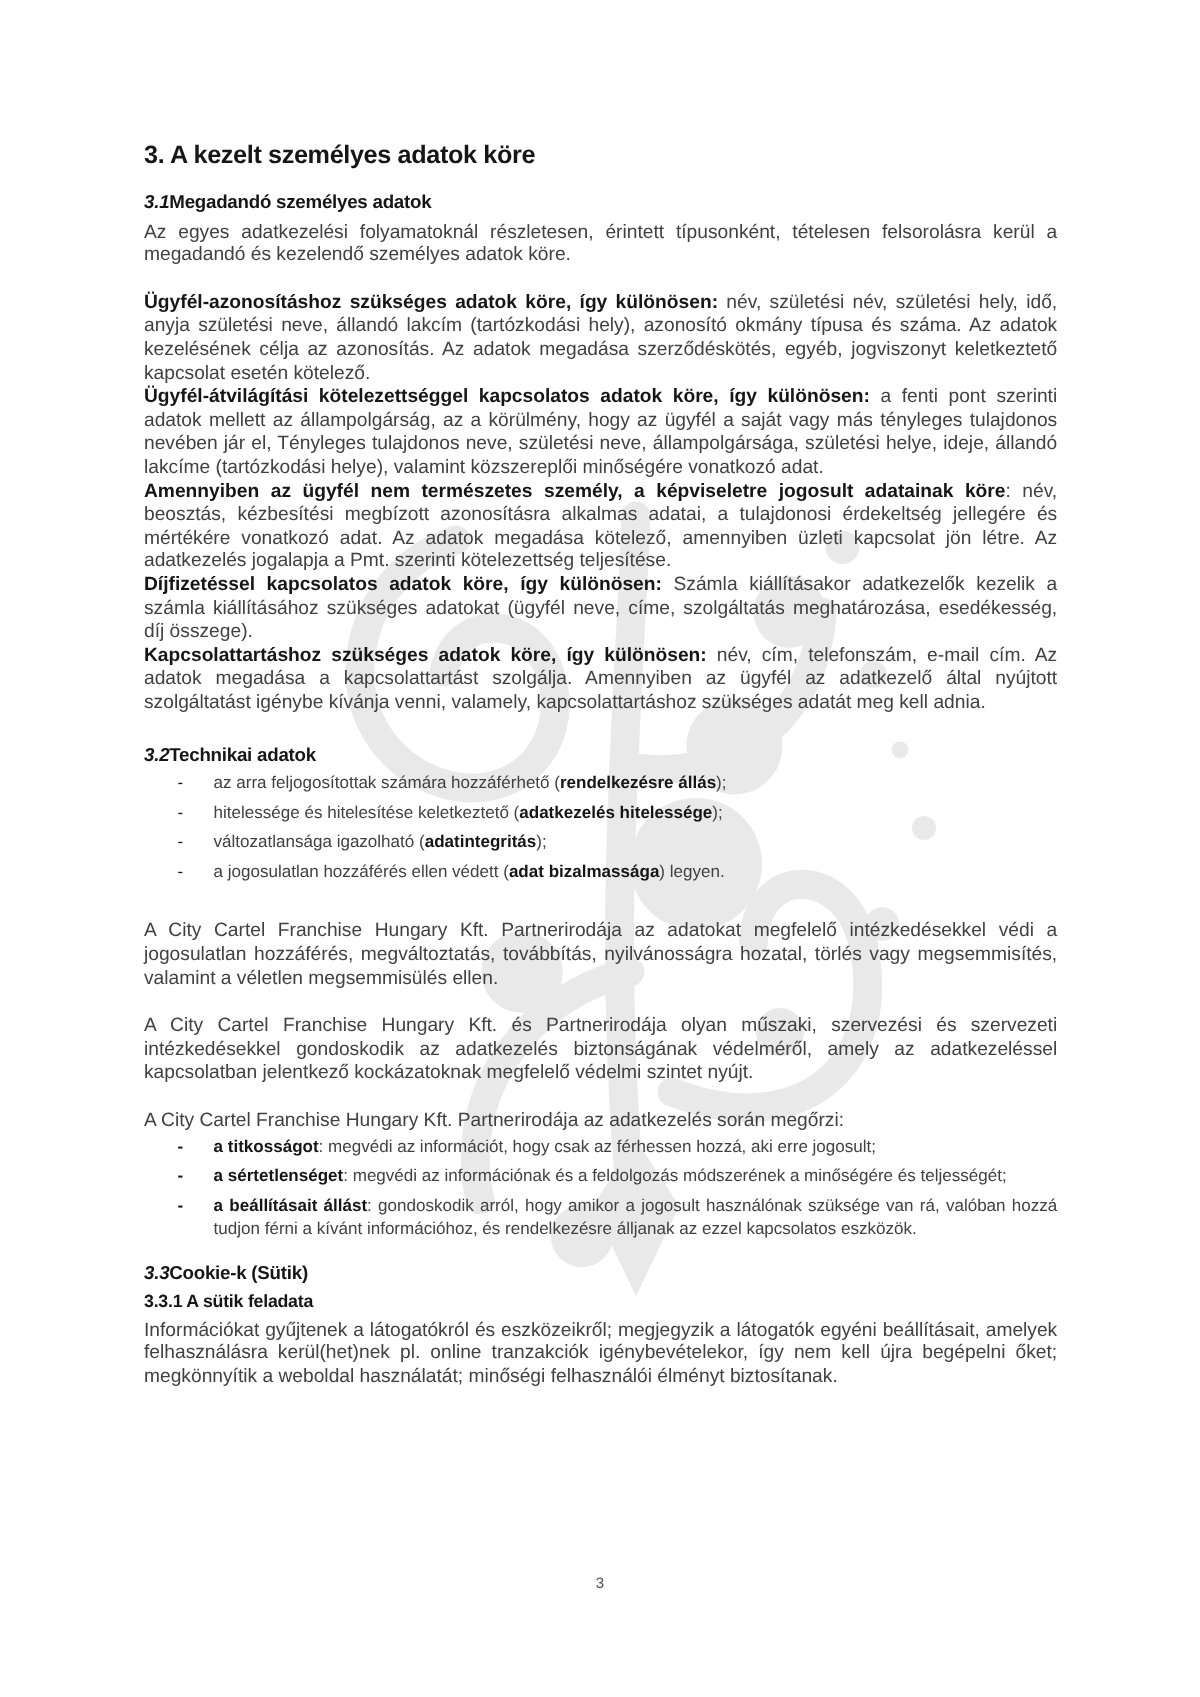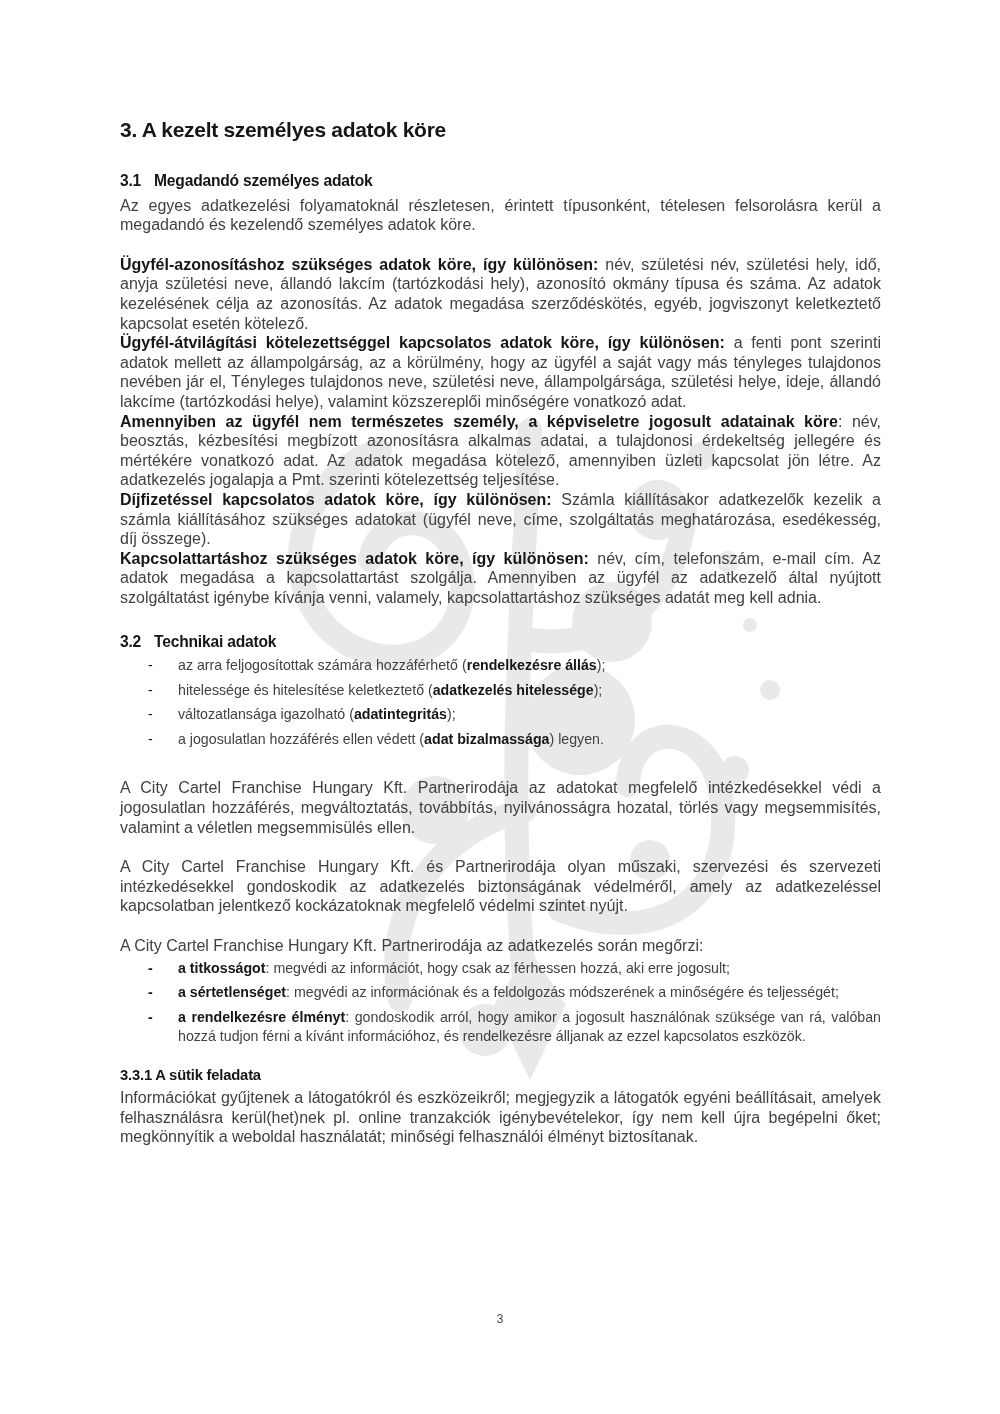--- a/index.html
+++ b/index.html
@@ -29,33 +29,33 @@
     z-index: 0;
     pointer-events: none;
   }
   .content { position: relative; z-index: 2; }
 
   h1.doc-title {
     font-size: 21px;
     font-weight: 800;
     letter-spacing: -0.3px;
     color: #161616;
-    margin: 0 0 29px 0;
+    margin: 0 0 17px 0;
     line-height: 1.15;
   }
   .sec-heading {
     font-size: 15.6px;
     font-weight: 800;
     letter-spacing: -0.2px;
     color: #161616;
     margin: 0 0 5px 0;
     line-height: 1.25;
     display: flex;
   }
-  .sec-heading .num { margin-right: 13px; }
+  .sec-heading .num { margin-right: 0; font-style: italic; }
   .sub-heading {
     font-size: 14.8px;
     font-weight: 800;
     letter-spacing: -0.2px;
     color: #161616;
     margin: 2px 0 3px 0;
     line-height: 1.3;
   }
   p.body-text {
     font-size: 16px;
@@ -182,25 +182,29 @@
       <li>
         <span class="dash">-</span>
         <span class="li-text"><strong>a titkosságot</strong><span>: megvédi az információt, hogy csak az férhessen hozzá, aki erre jogosult;</span></span>
       </li>
       <li>
         <span class="dash">-</span>
         <span class="li-text"><strong>a sértetlenséget</strong><span>: megvédi az információnak és a feldolgozás módszerének a minőségére és teljességét;</span></span>
       </li>
       <li>
         <span class="dash">-</span>
-        <span class="li-text"><strong>a rendelkezésre élményt</strong><span>: gondoskodik arról, hogy amikor a jogosult használónak szüksége van rá, valóban hozzá tudjon férni a kívánt információhoz, és rendelkezésre álljanak az ezzel kapcsolatos eszközök.</span></span>
+        <span class="li-text"><strong>a beállításait állást</strong><span>: gondoskodik arról, hogy amikor a jogosult használónak szüksége van rá, valóban hozzá tudjon férni a kívánt információhoz, és rendelkezésre álljanak az ezzel kapcsolatos eszközök.</span></span>
       </li>
     </ul>
 
     <div class="gap-xs"></div>
 
+    <div class="sec-heading">
+      <span class="num">3.3</span>
+      <span>Cookie-k (Sütik)</span>
+    </div>
     <div class="sub-heading">3.3.1 A sütik feladata</div>
     <p class="body-text">Információkat gyűjtenek a látogatókról és eszközeikről; megjegyzik a látogatók egyéni beállításait, amelyek felhasználásra kerül(het)nek pl. online tranzakciók igénybevételekor, így nem kell újra begépelni őket; megkönnyítik a weboldal használatát; minőségi felhasználói élményt biztosítanak.</p>
 
   </div>
 </div>
 
 <div class="footer-pagenum">3</div>
 
 </body></html>

